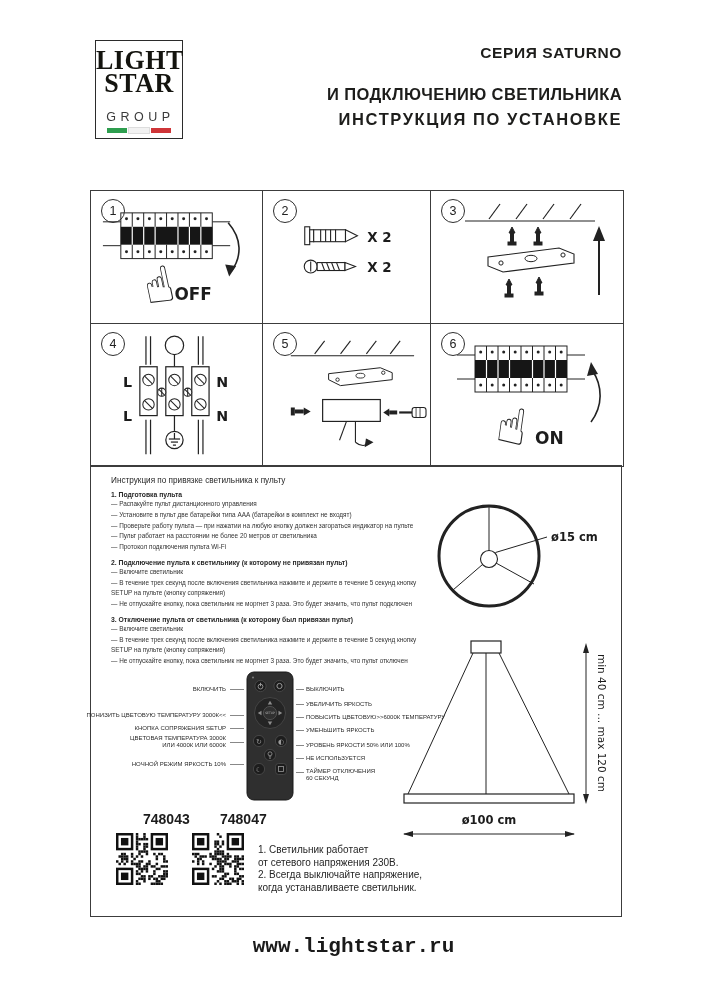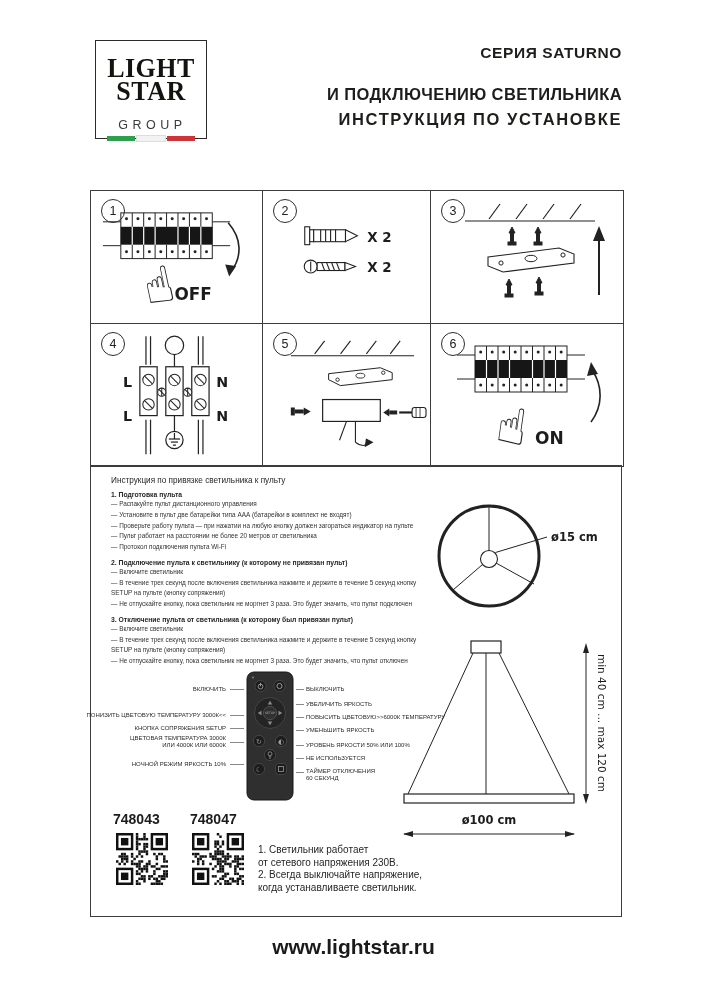--- a/index.html
+++ b/index.html
@@ -1,20 +1,20 @@
 <!DOCTYPE html>
 <html><head>
 <meta charset="utf-8">
 <style>
   html,body{margin:0;padding:0;background:#e8e8e8;}
   .page{position:relative;width:707px;height:1000px;background:#fff;margin:0 auto;
         font-family:"Liberation Sans",sans-serif;color:#222;overflow:hidden;}
   
-  .logo{position:absolute;left:95px;top:40px;width:112px;height:99px;border:1.5px solid #2b2b2b;
-        box-sizing:border-box;text-align:center;padding-top:16px;}
+  .logo{position:absolute;left:95px;top:40px;width:88px;height:99px;border:1.5px solid #2b2b2b;
+        box-sizing:border-box;text-align:center;padding-top:8px;}
   .logo-word{font-family:"Liberation Serif",serif;font-weight:bold;font-size:26px;line-height:.88;
         letter-spacing:.5px;color:#14140f;transform:scaleY(1.08);}
   .logo-group{font-size:12.5px;letter-spacing:4.5px;color:#3a3a3a;margin-top:15px;margin-left:3px;}
   .flag{display:flex;justify-content:center;gap:2px;margin-top:4px;padding:0 11px;}
   .flag span{height:5px;flex:1;}
   .hdr-right{position:absolute;right:85px;top:40px;text-align:right;color:#1d1d1b;}
   .hdr-series{font-weight:bold;font-size:15.5px;letter-spacing:.6px;line-height:1.7;}
   .hdr-title{font-weight:bold;font-size:16.5px;letter-spacing:1.6px;line-height:1.5;}
   .hdr-title2{letter-spacing:.4px;}
   .hdr-gap{height:16px;}
@@ -34,25 +34,25 @@
   .pairing{position:absolute;left:20px;top:10px;width:322px;color:#262626;}
   .p-title{font-weight:normal;font-size:8.2px;margin-bottom:3px;}
   .p-head{font-weight:bold;font-size:6.8px;margin-top:6px;margin-bottom:1px;}
   .p-item{font-size:6.4px;line-height:1.68;color:#333;}
   
   .lbl{position:absolute;font-size:6px;line-height:1.2;color:#2a2a2a;}
   .lbl-l{text-align:right;}
   .lline{position:absolute;height:1px;background:#888;}
   .remote-svg{position:absolute;left:155px;top:205px;}
   
-  .code{position:absolute;font-weight:bold;font-size:14px;color:#1c1c1c;}
+  .code{position:absolute;font-weight:bold;font-size:14px;color:#1c1c1c;margin-left:30px;}
   .qr{position:absolute;width:52px;height:52px;}
   .notes{position:absolute;left:167px;top:378px;font-size:10px;line-height:1.25;color:#262626;}
   .footer{position:absolute;left:0;top:935px;width:707px;text-align:center;font-weight:bold;
-          font-size:21px;color:#1a1a1a;}
+          font-size:21px;color:#1a1a1a;font-family:Liberation Mono, monospace;}
   svg text{font-family:"DejaVu Sans","Liberation Sans",sans-serif;}
 </style>
 </head>
 <body>
 
 <div class="page">
 
   <div class="logo">
     <div class="logo-word">LIGHT</div>
     <div class="logo-word">STAR</div>

